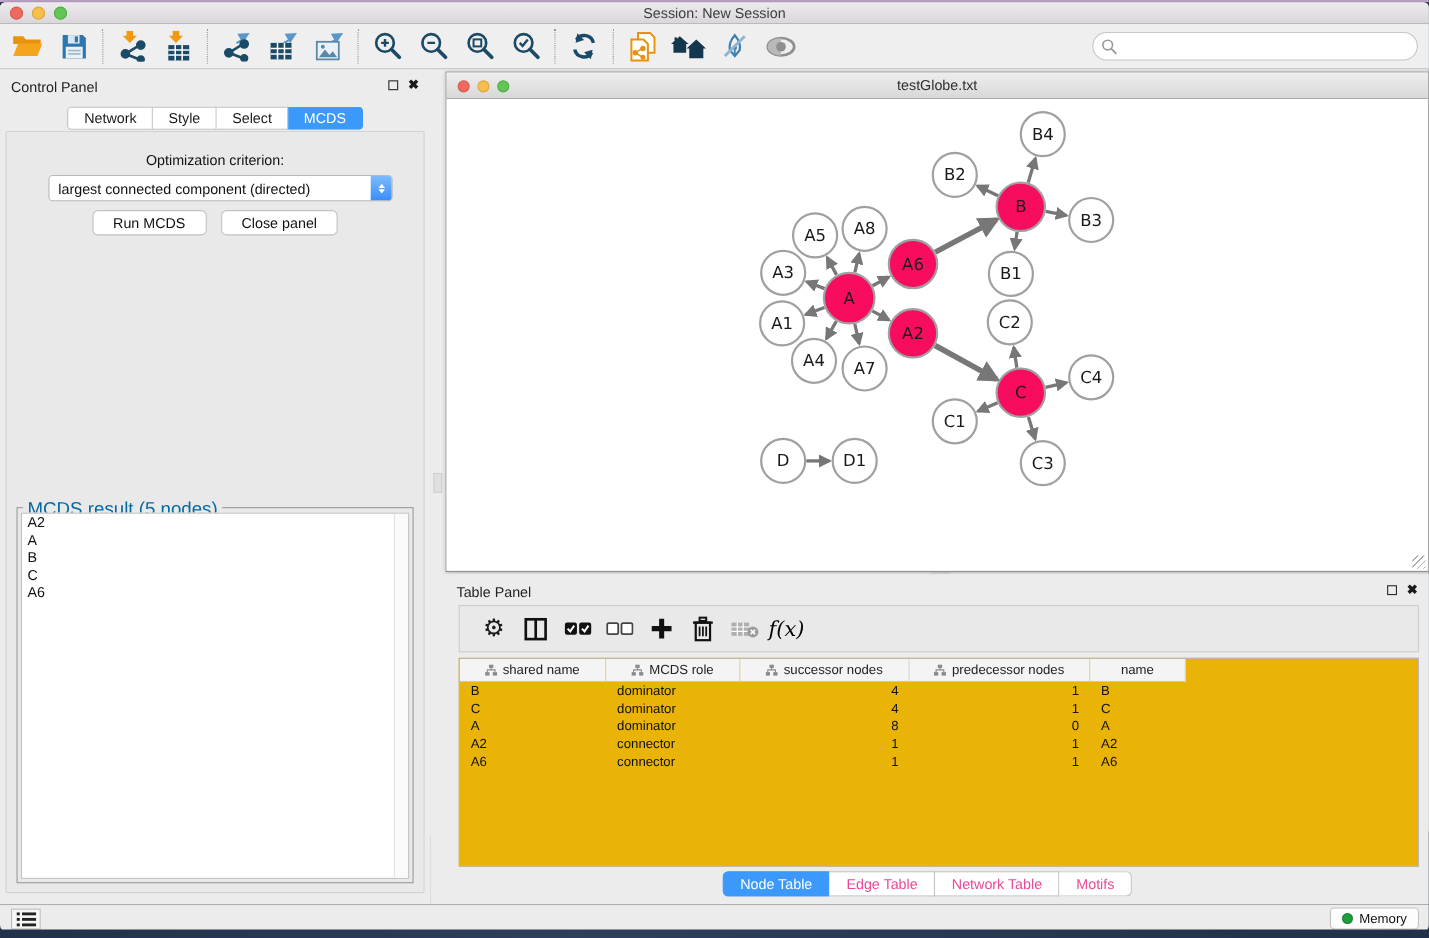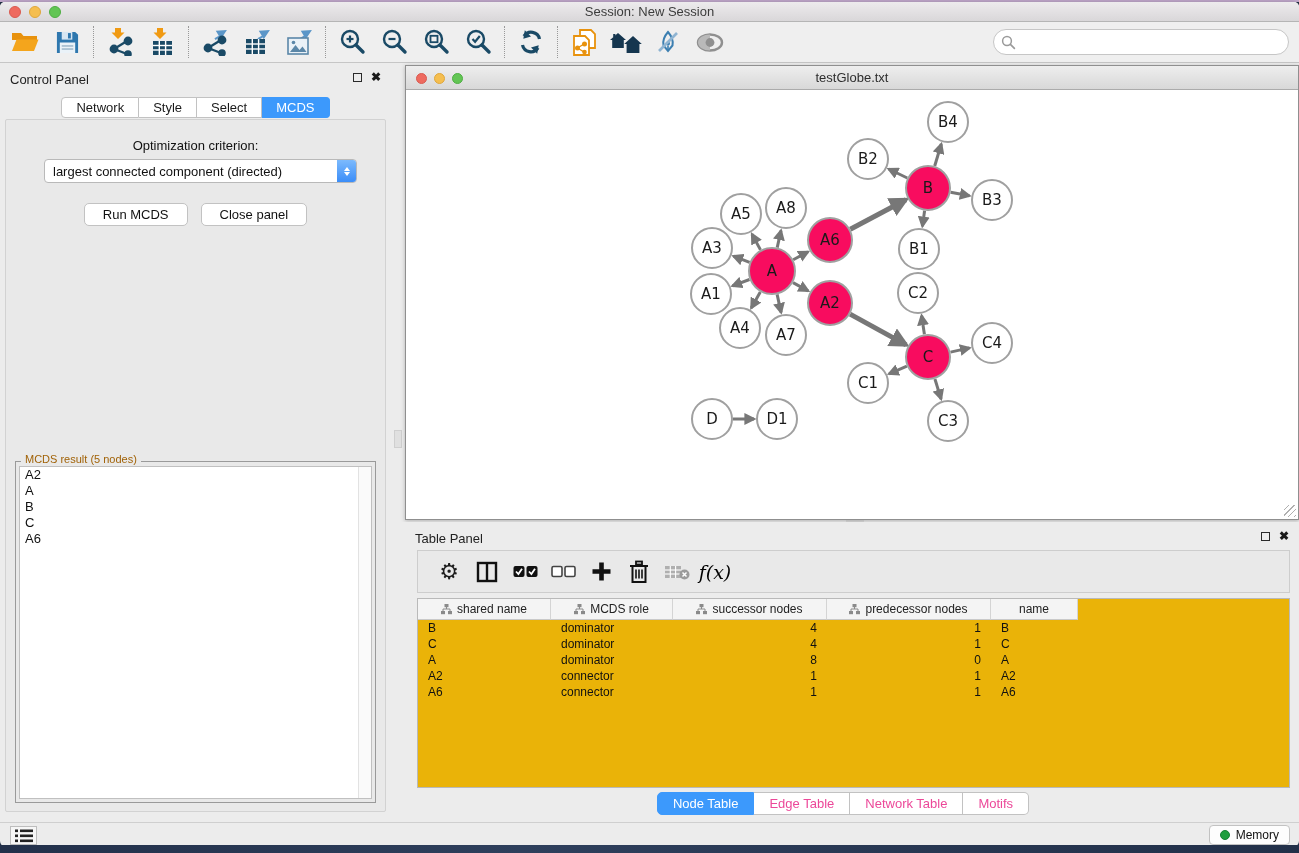--- a/index.html
+++ b/index.html
@@ -55,25 +55,25 @@
               border:1px solid #B9B9B9; border-radius:4px; display:flex; align-items:center; }
   .dropdown .dd-text { flex:1; font-size:13px; color:#111; padding-left:8px; white-space:nowrap;
                        overflow:hidden; }
   .dd-stepper { width:19px; height:22px; border-radius:0 3px 3px 0;
                 background:linear-gradient(#7CBAFD,#3B8DF8); display:flex; flex-direction:column;
                 align-items:center; justify-content:center; gap:1px; }
   .dd-stepper .up { width:0; height:0; border-left:3.5px solid transparent; border-right:3.5px solid transparent;
                     border-bottom:4.5px solid #FFF; }
   .dd-stepper .down { width:0; height:0; border-left:3.5px solid transparent; border-right:3.5px solid transparent;
                       border-top:4.5px solid #FFF; }
-  .btn-row { position:absolute; top:71px; left:0; right:0; display:flex; justify-content:center; gap:13px;margin-top:12px; }
+  .btn-row { position:absolute; top:71px; left:0; right:0; display:flex; justify-content:center; gap:13px; }
   .push-btn { height:23px; padding:0 18px; background:#FFF; border:1px solid #C2C2C2; border-radius:5px;
               font-size:13px; color:#111; font-family:"Liberation Sans",sans-serif; }
   .fs { position:absolute; top:341px; left:9px; right:9px; height:342px; border:1px solid #9A9A9A; }
-  .fs-legend { position:absolute; top:-9px; left:5px; background:#E9E9E9; padding:0 4px; font-size:11px; color:#a16207; }
+  .fs-legend { position:absolute; top:-9px; left:5px; background:#E9E9E9; padding:0 4px; font-size:17px; color:#0369a1; }
   .mcds-list { position:absolute; left:3px; right:3px; top:4px; bottom:3px; background:#FFF;
                border:1px solid #C0C0C0; overflow:hidden; }
   .mcds-scroll { position:absolute; right:0; top:0; bottom:0; width:13px; background:#FAFAFA;
                  border-left:1px solid #E2E2E2; }
   .mcds-item { font-size:13px; line-height:16px; padding:0 5px; color:#111; }
   .mcds-item:first-child { padding-top:3px; }
 
   
   .v-grip { position:absolute; left:394px; top:428px; width:8px; height:18px; background:#E0E0E0;
             border:1px solid #CFCFCF; }

